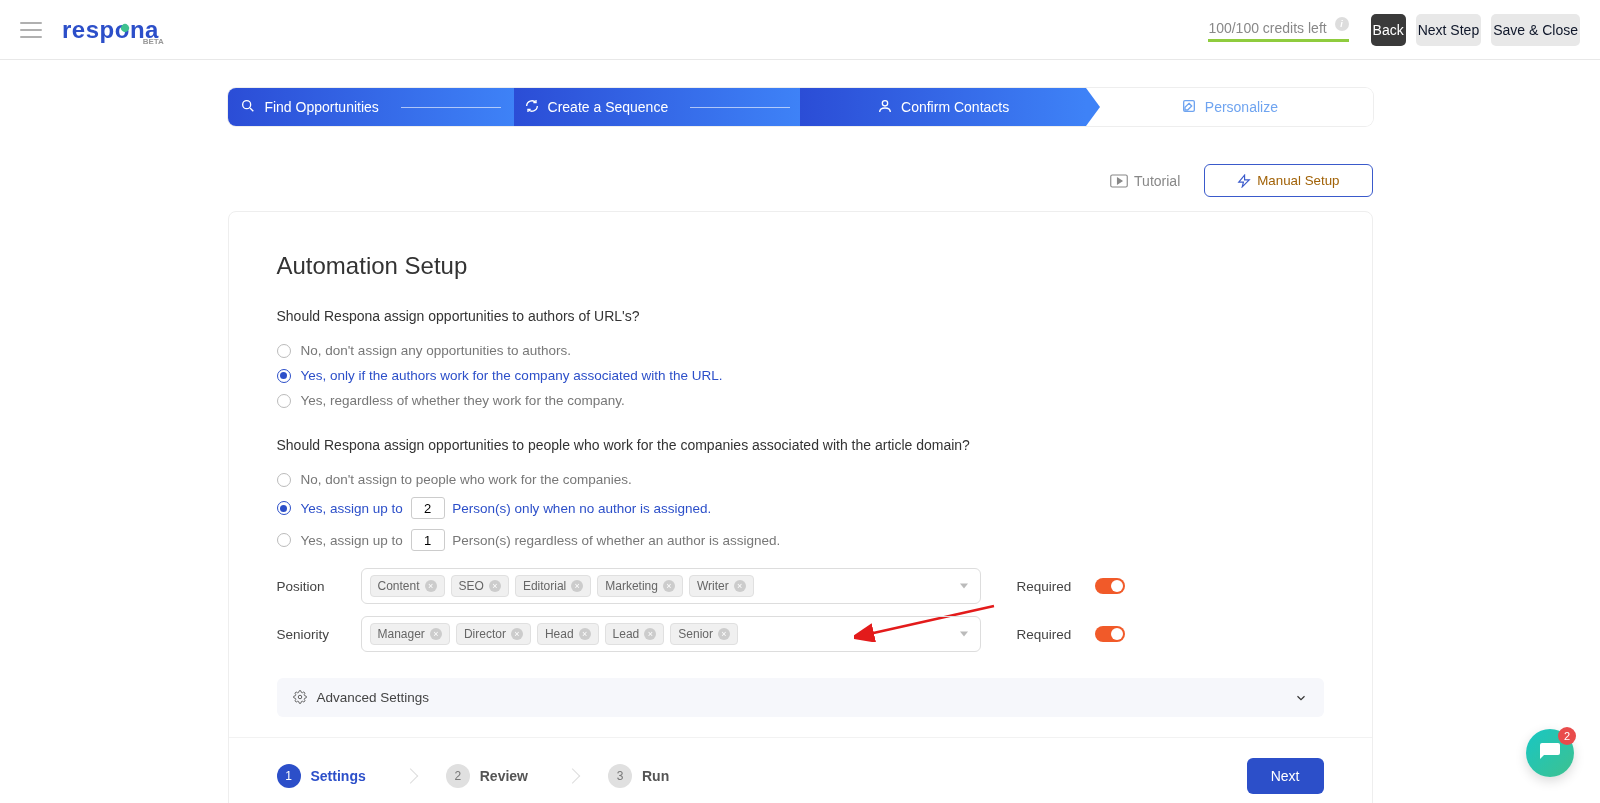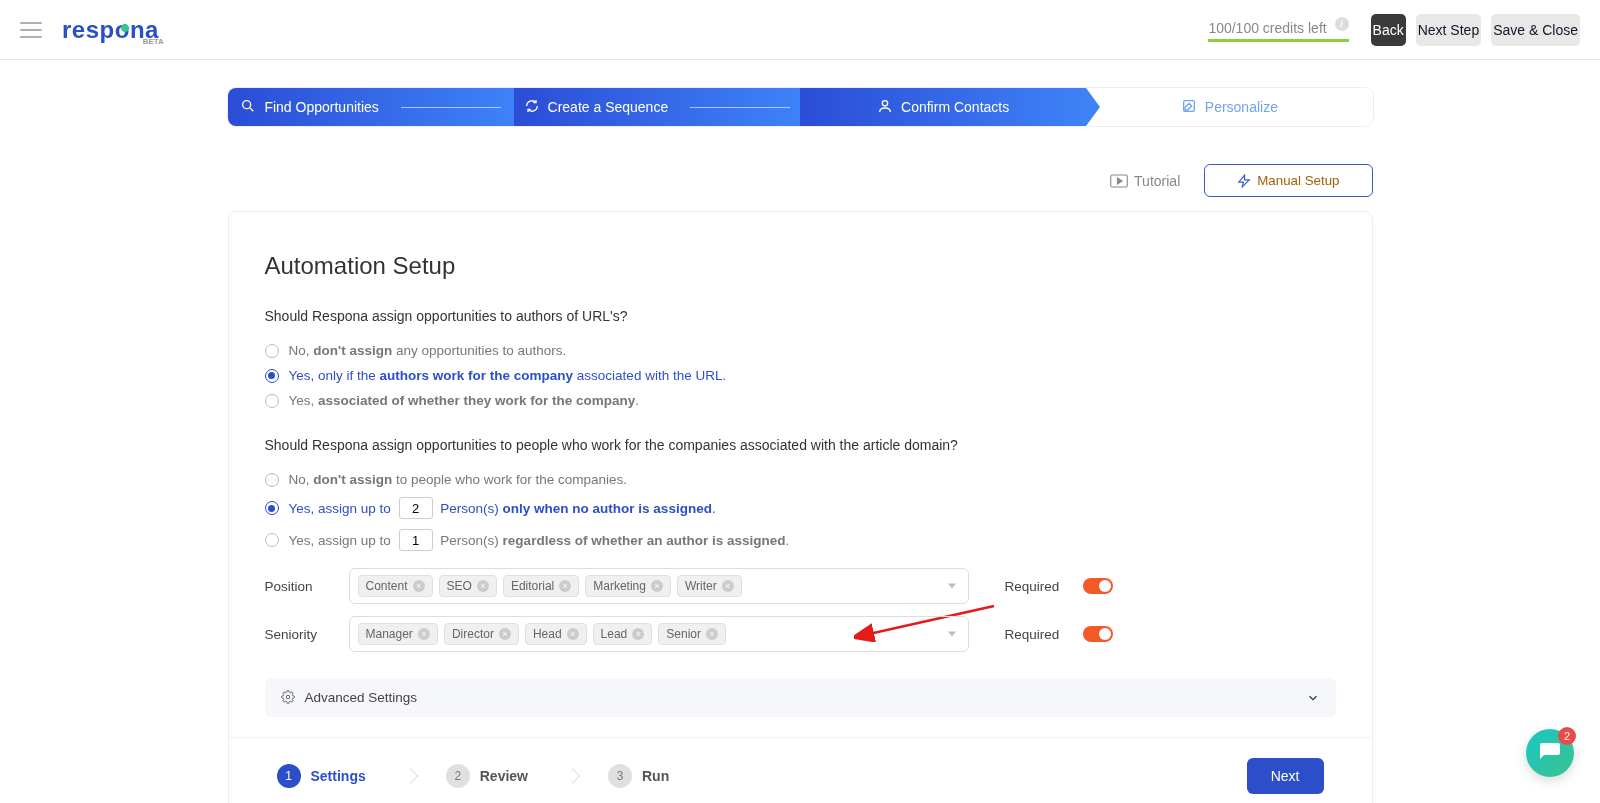--- a/index.html
+++ b/index.html
@@ -29,31 +29,31 @@
     .progress-arrow { position: absolute; right: -14px; top: 0; bottom: 0; width: 0; height: 0; border-top: 19px solid transparent; border-bottom: 19px solid transparent; border-left: 14px solid #3e82f7; z-index: 2; }
     .progress-step .step-icon svg { width: 16px; height: 16px; }
     
     .toolbar-row { display: flex; justify-content: flex-end; margin: 38px 0 14px; gap: 14px; align-items: center; }
     .tutorial-link { display: flex; align-items: center; gap: 6px; color: #888; cursor: pointer; padding: 6px 10px; }
     .tutorial-link svg { width: 18px; height: 14px; }
     .manual-setup-btn { display: flex; align-items: center; gap: 6px; border: 1px solid #3a5acb; color: #a16207; background: #fff; border-radius: 6px; padding: 8px 32px; cursor: pointer; }
     .manual-setup-btn svg { width: 14px; height: 14px; }
     
     .card { border: 1px solid #eee; border-radius: 8px; padding: 0; background: #fff; }
-    .card-body { padding: 40px 36px 20px; }
+    .card-body { padding: 40px 48px 20px; }
     .card-title { font-size: 24px; font-weight: 400; color: #333; margin-bottom: 28px; }
     .question { font-size: 14px; color: #333; margin-bottom: 14px; margin-top: 24px; }
     .question:first-of-type { margin-top: 0; }
     
     .radio-row { display: flex; align-items: center; gap: 10px; padding: 5px 0; font-size: 13.5px; color: #777; }
     .radio-row.selected { color: #2c4fc9; }
     .radio { width: 14px; height: 14px; border: 1.5px solid #bbb; border-radius: 50%; display: inline-flex; align-items: center; justify-content: center; cursor: pointer; flex-shrink: 0; }
     .radio.selected { border-color: #2c4fc9; }
     .radio.selected::after { content: ''; width: 7px; height: 7px; background: #2c4fc9; border-radius: 50%; }
-    .radio-row b { font-weight: 700; }
+    .radio-row b { font-weight: 400; }
     .radio-row .inline-input { width: 34px; height: 22px; border: 1px solid #ccc; border-radius: 3px; text-align: center; font-size: 13px; margin: 0 4px; }
     
     .field-row { display: flex; align-items: center; margin-top: 12px; gap: 24px; }
     .field-label { width: 60px; color: #444; font-size: 13.5px; }
     .tag-input { flex: 1; max-width: 620px; border: 1px solid #ddd; border-radius: 6px; padding: 6px 8px; display: flex; gap: 6px; flex-wrap: wrap; align-items: center; position: relative; }
     .tag-input::after { content: ''; position: absolute; right: 12px; top: 50%; transform: translateY(-50%); width: 0; height: 0; border-left: 4px solid transparent; border-right: 4px solid transparent; border-top: 5px solid #bbb; }
     .tag { background: #f0f0f0; border: 1px solid #e0e0e0; border-radius: 4px; padding: 3px 7px; font-size: 12px; color: #666; display: flex; align-items: center; gap: 5px; }
     .tag .tag-x { width: 12px; height: 12px; background: #ccc; border-radius: 50%; display: flex; align-items: center; justify-content: center; color: #fff; font-size: 9px; cursor: pointer; }
     .required-label { color: #444; font-size: 13.5px; margin-left: 12px; }
     .toggle { width: 30px; height: 16px; background: #f15a29; border-radius: 10px; position: relative; cursor: pointer; }
@@ -164,21 +164,21 @@
       <div class="radio-row">
         <span class="radio"></span>
         <span><span>No, </span><b>don't assign</b><span> any opportunities to authors.</span></span>
       </div>
       <div class="radio-row selected">
         <span class="radio selected"></span>
         <span><span>Yes, only if the </span><b>authors work for the company</b><span> associated with the URL.</span></span>
       </div>
       <div class="radio-row">
         <span class="radio"></span>
-        <span><span>Yes, </span><b>associated of whether they work for the company</b><span>.</span></span>
+        <span><span>Yes, </span><b>regardless of whether they work for the company</b><span>.</span></span>
       </div>
 
       <div class="question">Should Respona assign opportunities to people who work for the companies associated with the article domain?</div>
       <div class="radio-row">
         <span class="radio"></span>
         <span><span>No, </span><b>don't assign</b><span> to people who work for the companies.</span></span>
       </div>
       <div class="radio-row selected">
         <span class="radio selected"></span>
         <span>

